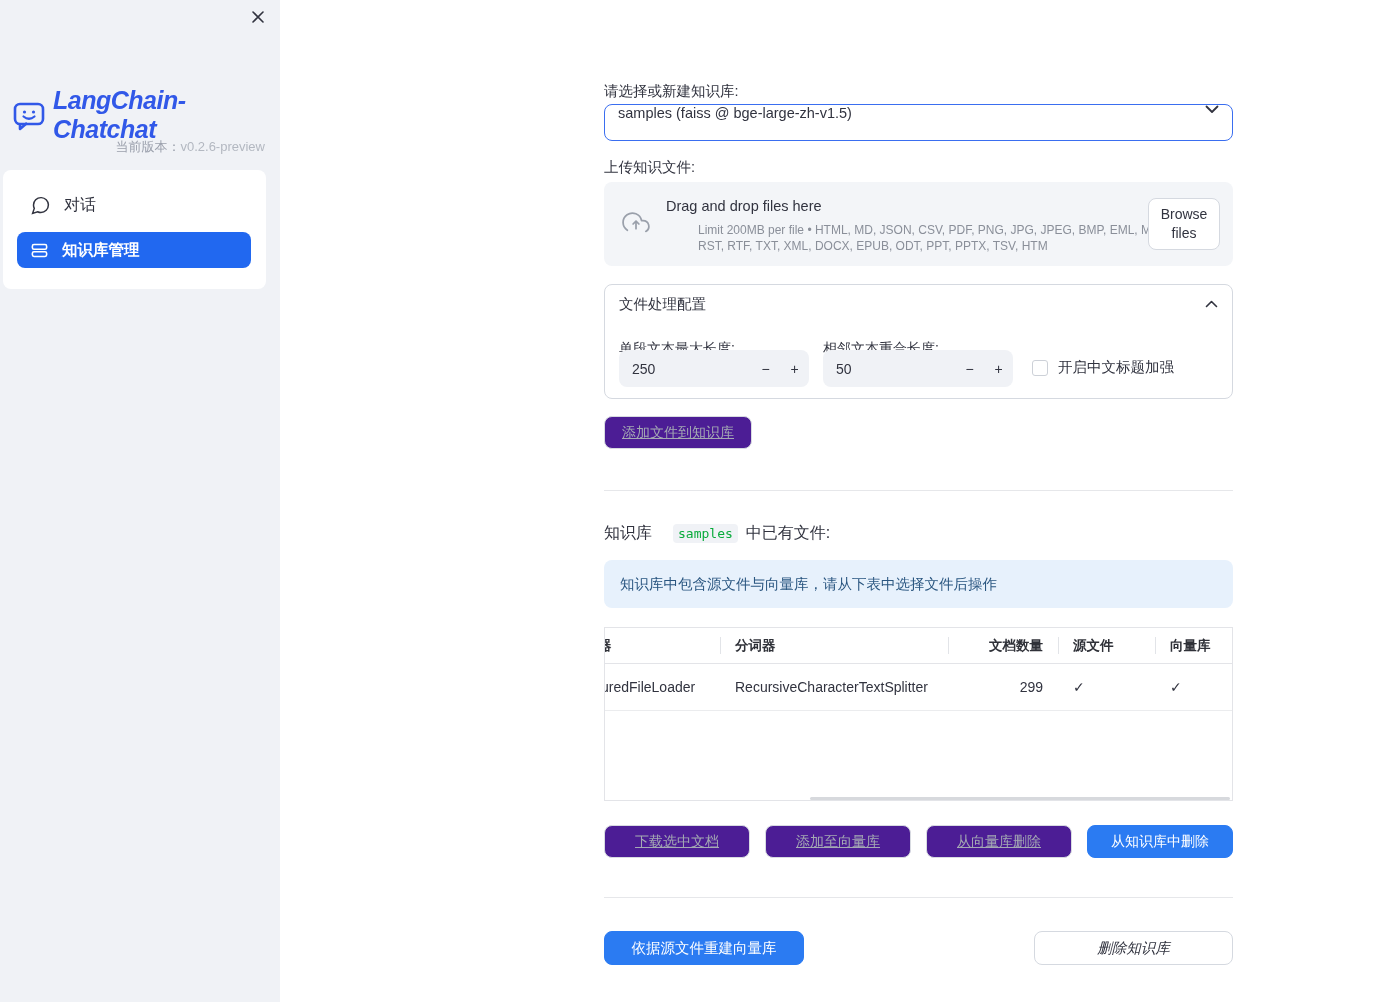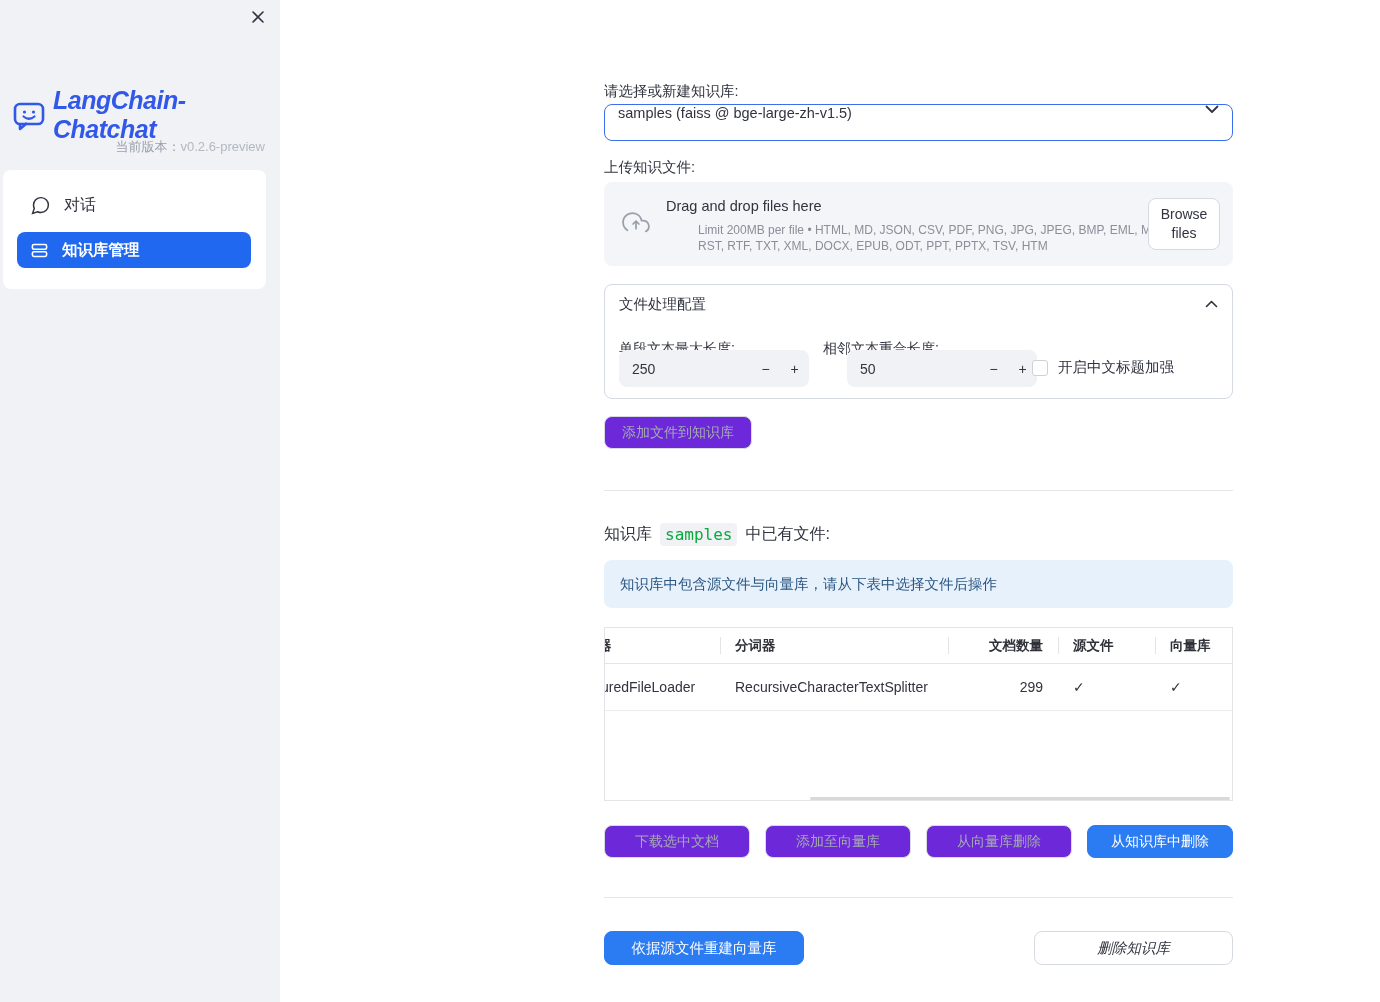--- a/index.html
+++ b/index.html
@@ -47,43 +47,43 @@
     border:1px solid #d5d9e0; border-radius:8px; }
   .exp-header { position:absolute; left:0; right:0; top:0; height:38px; display:flex; align-items:center;
     padding:0 14px; cursor:pointer; }
   .exp-title { flex:1; font-size:14.5px; color:#31333f; }
   .cfg-label { position:absolute; top:55px; font-size:14px; color:#31333f; }
   #chunk-label { left:14px; }
   #overlap-label { left:218px; }
   .num-input { position:absolute; top:65px; width:190px; height:37px; background:#f0f2f6; border-radius:8px;
     display:flex; align-items:center; }
   #chunk-input { left:14px; }
-  #overlap-input { left:218px;margin-left:24px; }
+  #overlap-input { left:218px; }
   .ni-value { flex:1; padding-left:13px; font-size:14px; color:#31333f; }
   .ni-btn { width:29px; height:100%; display:flex; align-items:center; justify-content:center;
     font-size:14px; color:#31333f; cursor:pointer; }
   .checkbox-row { position:absolute; left:427px; top:73px; display:flex; align-items:center; gap:10px; }
   .checkbox { width:16px; height:16px; background:#fff; border:1px solid #cdd1d8; border-radius:3px; cursor:pointer; }
   .checkbox-label { font-size:14.5px; color:#31333f; }
 
   .btn { border-radius:8px; font-size:14px; display:flex; align-items:center; justify-content:center; cursor:pointer; }
   .btn.secondary { background:#fff; border:1px solid #d5d9e0; color:#31333f; }
-  .btn.disabled { background:#6d28d9; border:1px solid #d8dbe1; color:#a4a9b3; }
+  .btn.disabled { background:#4c1d95; border:1px solid #d8dbe1; color:#a4a9b3;text-decoration:underline; }
   .btn.primary { background:#2b7bf2; border:1px solid #2b7bf2; color:#ffffff; }
 
   #add-files-btn { position:absolute; left:604px; top:416px; height:33px; padding:0 17px; }
 
   .hr { position:absolute; left:604px; width:629px; height:1px; background:#e6e7ea; }
   #hr1 { top:490px; }
   #hr2 { top:897px; }
 
   .kb-line { position:absolute; left:604px; top:523px; font-size:16px; color:#31333f;
     display:flex; align-items:center; gap:8px; }
-  .code-chip { font-family:"DejaVu Sans Mono","Liberation Mono",monospace; font-size:16px; color:#09ab3b;
-    background:#f0f2f6; border-radius:4px; padding:2px 5px; }
+  .code-chip { font-family:"DejaVu Sans Mono","Liberation Mono",monospace; font-size:13px; color:#09ab3b;
+    background:#f0f2f6; border-radius:4px; padding:2px 5px;margin-left:13px; }
 
   .info-box { position:absolute; left:604px; top:560px; width:629px; height:48px; background:#e7f1fc;
     border-radius:8px; display:flex; align-items:center; padding:0 16px; font-size:14.5px; color:#2a5680; }
 
   .table { position:absolute; left:604px; top:627px; width:629px; height:174px; background:#fff;
     border:1px solid #e3e4e8; }
   .t-header { display:flex; height:36px; border-bottom:1px solid #e3e4e8; background:#ffffff; }
   .th, .td { position:relative; overflow:hidden; white-space:nowrap; display:flex; align-items:center;
     padding:0 15px; }
   .th { font-size:13.5px; font-weight:bold; color:#2f3138; }

